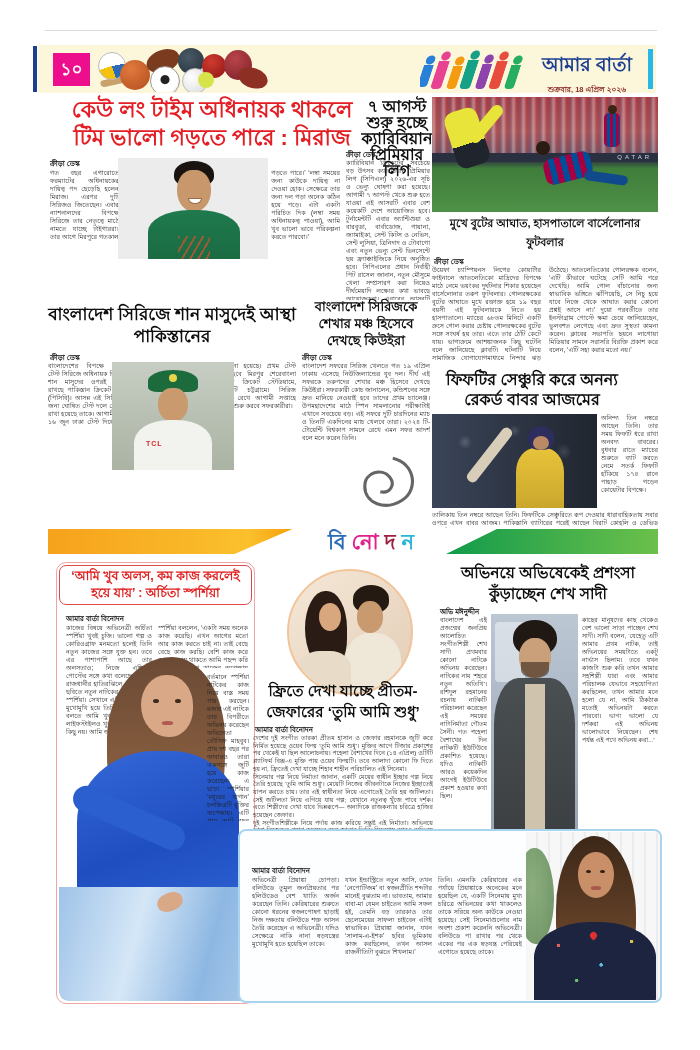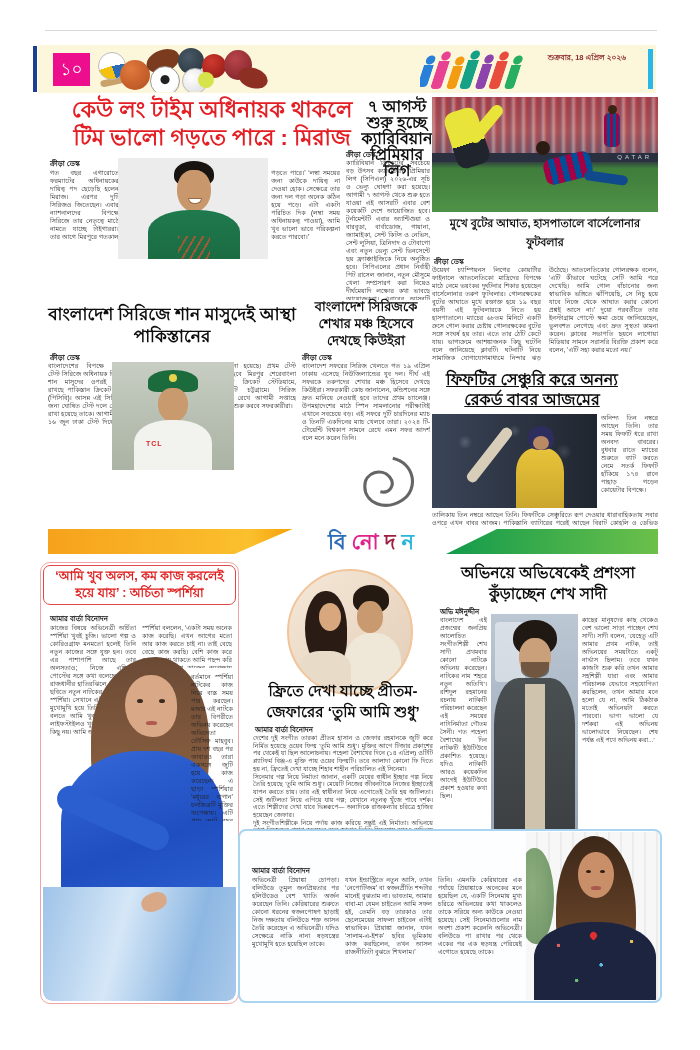--- a/index.html
+++ b/index.html
@@ -17,21 +17,21 @@
 </style>
 </head>
 <body>
 
 <div class="page">
 
   <div class="abs" style="left:45px;top:30px;width:612px;height:1px;background:#d9d9d9;"></div>
 
   <div class="abs" style="left:38px;top:45px;width:618px;height:48px;background:#fcf7db;"></div>
   <div class="abs" style="left:33px;top:46px;width:4px;height:46px;background:#1d3f92;"></div>
-  <div class="abs" style="left:53px;top:53px;width:37px;height:33px;background:#ec0e8c;color:#fff;font-size:17px;font-weight:normal;text-align:center;line-height:33px;">১০</div>
+  <div class="abs" style="left:53px;top:53px;width:37px;height:33px;background:#ec0e8c;color:#fff;font-size:17px;font-weight:bold;text-align:center;line-height:33px;">১০</div>
 
   <div class="abs" style="left:98px;top:46px;width:172px;height:46px;overflow:hidden;">
     <div class="shape" style="left:2px;top:30px;width:46px;height:7px;background:#c9a26b;border-radius:4px;transform:rotate(-12deg);"></div>
     <div class="ball" style="left:0px;top:6px;width:26px;height:26px;background:conic-gradient(#ffffff 0 22%,#2b6cb8 22% 45%,#f4c20d 45% 70%,#ffffff 70%);border:1px solid #bbb;"></div>
     <div class="ball" style="left:22px;top:14px;width:30px;height:30px;background:radial-gradient(circle at 35% 30%,#e07a3e,#b34d1e);"></div>
     <div class="ball" style="left:48px;top:4px;width:34px;height:22px;background:#7a3b1e;border-radius:50%;transform:rotate(-20deg);"></div>
     <div class="ball" style="left:52px;top:20px;width:28px;height:28px;background:radial-gradient(circle 4px at 50% 45%,#222 4px,transparent 5px),radial-gradient(circle at 35% 35%,#fff 65%,#cfcfcf);border:1px solid #999;"></div>
     <div class="ball" style="left:80px;top:2px;width:26px;height:26px;background:radial-gradient(circle at 40% 35%,#4a5a66,#22303a);"></div>
     <div class="ball" style="left:84px;top:22px;width:24px;height:24px;background:radial-gradient(circle at 35% 35%,#fff,#d8d8d8);border:1px solid #bbb;"></div>
     <div class="ball" style="left:104px;top:8px;width:24px;height:24px;background:radial-gradient(circle at 38% 32%,#cf3a30,#8e1612);"></div>
@@ -45,20 +45,21 @@
     <div class="runner" style="left:2px;top:8px;width:10px;height:32px;background:radial-gradient(circle 4px at 50% 5px,#2980d9 4px,transparent 5px),linear-gradient(transparent 10px,#2980d9 10px);"></div>
     <div class="runner" style="left:16px;top:4px;width:11px;height:38px;background:radial-gradient(circle 4px at 50% 5px,#e84393 4px,transparent 5px),linear-gradient(transparent 10px,#e84393 10px);"></div>
     <div class="runner" style="left:31px;top:9px;width:10px;height:33px;background:radial-gradient(circle 4px at 50% 5px,#f39c12 4px,transparent 5px),linear-gradient(transparent 10px,#f39c12 10px);"></div>
     <div class="runner" style="left:45px;top:3px;width:11px;height:39px;background:radial-gradient(circle 4px at 50% 5px,#16a085 4px,transparent 5px),linear-gradient(transparent 10px,#16a085 10px);"></div>
     <div class="runner" style="left:60px;top:7px;width:10px;height:35px;background:radial-gradient(circle 4px at 50% 5px,#8e44ad 4px,transparent 5px),linear-gradient(transparent 10px,#8e44ad 10px);"></div>
     <div class="runner" style="left:74px;top:4px;width:11px;height:38px;background:radial-gradient(circle 4px at 50% 5px,#e74c3c 4px,transparent 5px),linear-gradient(transparent 10px,#e74c3c 10px);"></div>
     <div class="runner" style="left:89px;top:8px;width:10px;height:34px;background:radial-gradient(circle 4px at 50% 5px,#27ae60 4px,transparent 5px),linear-gradient(transparent 10px,#27ae60 10px);"></div>
   </div>
 
   <div class="abs" style="left:528px;top:50px;width:118px;text-align:center;">
+    <div style="font-size:19px;font-weight:800;color:#1d3f92;">আমার বার্তা</div>
     <div style="font-size:7.5px;font-weight:bold;color:#8b2b2b;margin-top:2px;">শুক্রবার, 18 এপ্রিল ২০২৬</div>
   </div>
   <div class="abs" style="left:648px;top:49px;width:5px;height:40px;background:#28b7e9;"></div>
 
   <section>
     <h2 class="abs hl" style="left:67px;top:96px;width:290px;margin:0;font-size:22px;line-height:28px;color:#e31e24;">কেউ লং টাইম অধিনায়ক থাকলে টিম ভালো গড়তে পারে : মিরাজ</h2>
     <div class="abs by" style="left:50px;top:158px;">ক্রীড়া ডেস্ক</div>
     <div class="abs jt" style="left:50px;top:169px;width:290px;height:133px;columns:4;column-gap:5px;">গত বছর এগারোতে ফরম্যাটের অধিনায়কের দায়িত্ব পদ ছেড়েছি হলেন মিরাজ। এরপর দুটি সিরিজও জিতেছেন। এবার ন্যাশনালদের বিপক্ষে সিরিজে তার নেতৃত্বে মাঠে নামতে যাচ্ছে টাইগাররা। তার আগে মিরপুরে গতকাল বৃহস্পতিবারের সংবাদ সম্মেলনে ২০২৭ বিশ্বকাপে অধিনায়কত্ব করা নিয়ে কথা বলেছেন তিনি। মিরাজ বলেন, ‘২০২৭ সালের বিশ্বকাপ অবশ্যই একটি জাতির স্বপ্নের এবং লম্বা সময়ের ব্যাপার। সেই পর্যন্ত যেতে খেলা প্রসেসটা মেইনটেইন করতে হবে। শেষ দুইটা সিরিজে আমরা খুবই ভালো ক্রিকেট খেলেছি এবং প্রসেসটা ভালো ছিল এবং ছেলেগুলো অনেক আত্মবিশ্বাসী। যে কোনো টিমের জন্য একজন অধিনায়ক যদি থাকে একটা টিমকে খুব ভালোভাবে গড়তে পারে।’ ‘লম্বা সময়ের জন্য কাউকে দায়িত্ব না দেওয়া হোক। সেক্ষেত্রে তার জন্য দল গড়া অনেক কঠিন হয়ে পড়ে। এটা একটা পরিচিত দিক (লম্বা সময় অধিনায়কত্ব পাওয়া), আমি খুব ভালো ভাবে পরিকল্পনা করতে পারবো।’</div>
     <div class="photo" style="left:118px;top:158px;width:150px;height:101px;background:#ececec;">
       <div class="shape" style="left:56px;top:3px;width:40px;height:26px;background:#1a1410;border-radius:50% 50% 40% 40%;"></div>
@@ -86,21 +87,21 @@
       <div class="shape" style="left:152px;top:76px;width:44px;height:10px;background:#114a8c;border-radius:5px;transform:rotate(8deg);"></div>
       <div class="shape" style="left:172px;top:16px;width:16px;height:34px;background:repeating-linear-gradient(90deg,#a50044 0 3px,#004d98 3px 6px);border-radius:5px;"></div>
       <div class="shape" style="left:176px;top:8px;width:9px;height:9px;background:#3a2414;border-radius:50%;"></div>
     </div>
     <h2 class="abs hl" style="left:432px;top:214px;width:226px;margin:0;font-size:11px;line-height:19px;">মুখে বুটের আঘাত, হাসপাতালে বার্সেলোনার ফুটবলার</h2>
     <div class="abs by" style="left:434px;top:256px;">ক্রীড়া ডেস্ক</div>
     <div class="abs jt" style="left:432px;top:266px;width:226px;height:100px;columns:2;column-gap:8px;">উয়েফা চ্যাম্পিয়নস লিগের কোয়ার্টার ফাইনালে আতলেতিকো মাদ্রিদের বিপক্ষে মাঠে নেমে ভয়ংকর দুর্ঘটনার শিকার হয়েছেন বার্সেলোনার তরুণ ফুটবলার। গোলরক্ষকের বুটের আঘাতে মুখে রক্তাক্ত হয়ে ১৯ বছর বয়সী এই ফুটবলারকে নিতে হয় হাসপাতালে। ম্যাচের ৬৮তম মিনিটে একটি ক্রসে গোল করার চেষ্টায় গোলরক্ষকের বুটের সঙ্গে সংঘর্ষ হয় তার। এতে তার ঠোঁট কেটে যায়। ভাগ্যক্রমে আশঙ্কাজনক কিছু ঘটেনি বলে জানিয়েছে ক্লাবটি। ঘটনাটি নিয়ে সামাজিক যোগাযোগমাধ্যমে নিন্দার ঝড় উঠেছে। আতলেতিকোর গোলরক্ষক বলেন, ‘এটি কীভাবে ঘটেছে সেটি আমি পরে দেখেছি। আমি গোল বাঁচানোর জন্য স্বাভাবিক ভঙ্গিতে ঝাঁপিয়েছি, সে নিচু হয়ে যাবে নিজে থেকে আঘাত করার কোনো প্রশ্নই আসে না।’ দুয়ো পরবর্তীতে তার ইনস্টাগ্রাম পোস্টে ক্ষমা চেয়ে জানিয়েছেন, ভুলবশত লেগেছে এবং দ্রুত সুস্থতা কামনা করেন। ক্লাবের সভাপতি ছয়নে লাগোয়া মিডিয়ার সামনে সরাসরি বিরক্তি প্রকাশ করে বলেন, ‘এটি সহ্য করার মতো নয়।’</div>
   </section>
 
   <section>
-    <h2 class="abs hl" style="left:436px;top:370px;width:192px;margin:0;font-size:16px;line-height:20px;text-decoration:underline;">ফিফটির সেঞ্চুরি করে অনন্য রেকর্ড বাবর আজমের</h2>
+    <h2 class="abs hl" style="left:436px;top:370px;width:192px;margin:0;font-size:16px;line-height:20px;">ফিফটির সেঞ্চুরি করে অনন্য রেকর্ড বাবর আজমের</h2>
     <div class="photo" style="left:432px;top:414px;width:165px;height:94px;background:linear-gradient(90deg,#3a4558,#2b3240 60%,#20262f);">
       <div class="shape" style="left:0;top:0;width:165px;height:94px;background:radial-gradient(circle 6px at 20% 30%,rgba(255,255,255,.18),transparent 7px),radial-gradient(circle 5px at 50% 18%,rgba(255,255,255,.15),transparent 6px),radial-gradient(circle 7px at 80% 40%,rgba(255,255,255,.12),transparent 8px);"></div>
       <div class="shape" style="left:52px;top:8px;width:11px;height:66px;background:#d8cdb8;border-radius:5px;transform:rotate(38deg);"></div>
       <div class="shape" style="left:84px;top:34px;width:48px;height:60px;background:linear-gradient(180deg,#e8c33a,#caa72c);border-radius:40% 40% 0 0;"></div>
       <div class="shape" style="left:96px;top:12px;width:26px;height:24px;background:#2e2e5e;border-radius:50% 50% 40% 40%;"></div>
       <div class="shape" style="left:101px;top:22px;width:16px;height:14px;background:#b98a63;border-radius:50%;"></div>
     </div>
     <div class="abs jt" style="left:601px;top:414px;width:57px;height:94px;">অনিন্দ্য তিন নম্বরে আছেন তিনি। তার সময় ফিফটি ধরে রাখা অনবদ্য বাবরের। বুধবার রাতে ম্যাচের শুরুতে ব্যাট করতে নেমে সতর্ক ফিফটি হাঁকিয়ে ১৭৪ রানে পাহাড় গড়েন কোয়েটার বিপক্ষে।</div>
     <div class="abs jt" style="left:432px;top:511px;width:226px;height:17px;">তালিকায় তিন নম্বরে আছেন তিনি। ফিফটিকে সেঞ্চুরিতে রূপ দেওয়ার ধারাবাহিকতায় সবার ওপরে এখন বাবর আজম। পাকিস্তানি ব্যাটারের পরেই আছেন বিরাট কোহলি ও ডেভিড ওয়ার্নার।</div>
   </section>
@@ -133,21 +134,21 @@
     <div class="abs" style="left:48px;top:529px;width:252px;height:25px;background:linear-gradient(90deg,#f6a21c,#fbc02d 80%,#f59a00);clip-path:polygon(0 0,97% 0,74% 100%,0 100%);"></div>
     <div class="abs" style="left:300px;top:526px;width:142px;text-align:center;font-size:21px;font-weight:bold;">
       <span style="color:#2b6cb8;">বি</span>
       <span style="color:#e0218a;">নো</span>
       <span style="color:#9c1f3f;">দ</span>
       <span style="color:#29b6d8;">ন</span>
     </div>
     <div class="abs" style="left:446px;top:529px;width:212px;height:25px;background:linear-gradient(90deg,#129b4c,#6cc04a);clip-path:polygon(24% 0,100% 0,100% 100%,0 100%);"></div>
   </div>
 
-  <section class="abs" style="left:40px;top:562px;width:197px;height:440px;border:1px solid #efa5a5;border-radius:10px;">
+  <section class="abs" style="left:56px;top:562px;width:197px;height:440px;border:1px solid #efa5a5;border-radius:10px;">
     <div class="abs hl" style="left:2px;top:2px;width:187px;border:1.5px solid #e04848;border-radius:7px;padding:2px;font-size:12.5px;line-height:17px;color:#e02020;background:#fff;">‘আমি খুব অলস, কম কাজ করলেই হয়ে যায়’ : অর্চিতা স্পর্শিয়া</div>
     <div class="abs by" style="left:9px;top:50px;">আমার বার্তা বিনোদন</div>
     <div class="abs jt" style="left:9px;top:61px;width:86px;height:146px;">কাজের বিষয়ে অভিনেত্রী অর্চিতা স্পর্শিয়া খুবই চুজি। ভালো গল্প ও কোরিওগ্রাফ মনমতো হলেই তিনি নতুন কাজের সঙ্গে যুক্ত হন। তবে এর পাশাপাশি আছে তার অলসতাও; নিজে এশিয়ান পোস্টের সঙ্গে কথা বলেছেন তিনি। রাজধানীর হাতিরঝিলে একটি ছবি; ছবিতে নতুন নাটকের কাজ করছেন স্পর্শিয়া। সেখানে এশিয়ান পোস্টের মুখোমুখি হয়ে তিনি বলেন, ‘সত্যি বলতে আমি খুবই চুজি, আমার লাইফস্টাইলও খুব হাইফাই-টেকনো কিছু নয়। আমি আসলে অলস।’</div>
     <div class="abs jt" style="left:101px;top:61px;width:90px;height:44px;">স্পর্শিয়া বললেন, ‘একটা সময় অনেক কাজ করেছি। এখন আগের মতো আর কাজ করতে চাই না। তাই বেছে বেছে কাজ করছি। বেশি কাজ করে আলোচনায় থাকতে আমি পছন্দ করি না। বরং ভালো কাজের অপেক্ষায় থাকি।’</div>
     <div class="photo" style="left:2px;top:92px;width:193px;height:346px;background:transparent;border-radius:0 0 9px 9px;">
       <div class="shape" style="left:48px;top:2px;width:118px;height:215px;background:linear-gradient(180deg,#6b4a35,#8a5f40 60%,#7a5238);border-radius:55% 45% 48% 52%/38% 38% 55% 55%;"></div>
       <div class="shape" style="left:82px;top:20px;width:52px;height:62px;background:#d9a886;border-radius:50% 50% 46% 54%;"></div>
       <div class="shape" style="left:94px;top:44px;width:6px;height:4px;background:#3a2a20;border-radius:50%;"></div>
       <div class="shape" style="left:116px;top:44px;width:6px;height:4px;background:#3a2a20;border-radius:50%;"></div>
       <div class="shape" style="left:103px;top:66px;width:11px;height:4px;background:#b05a52;border-radius:40%;"></div>

